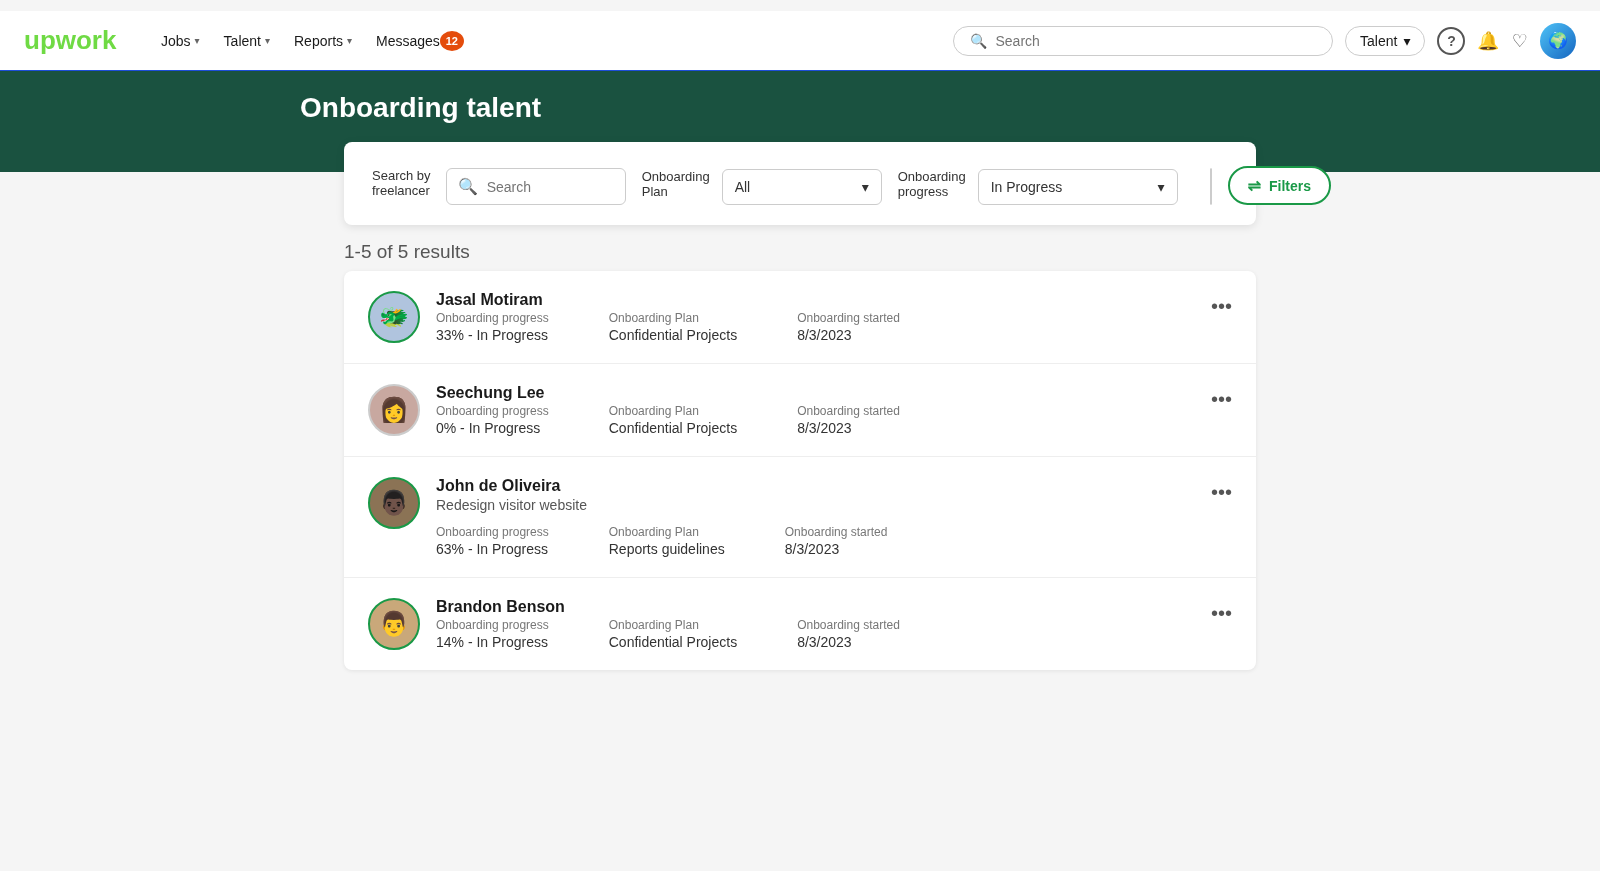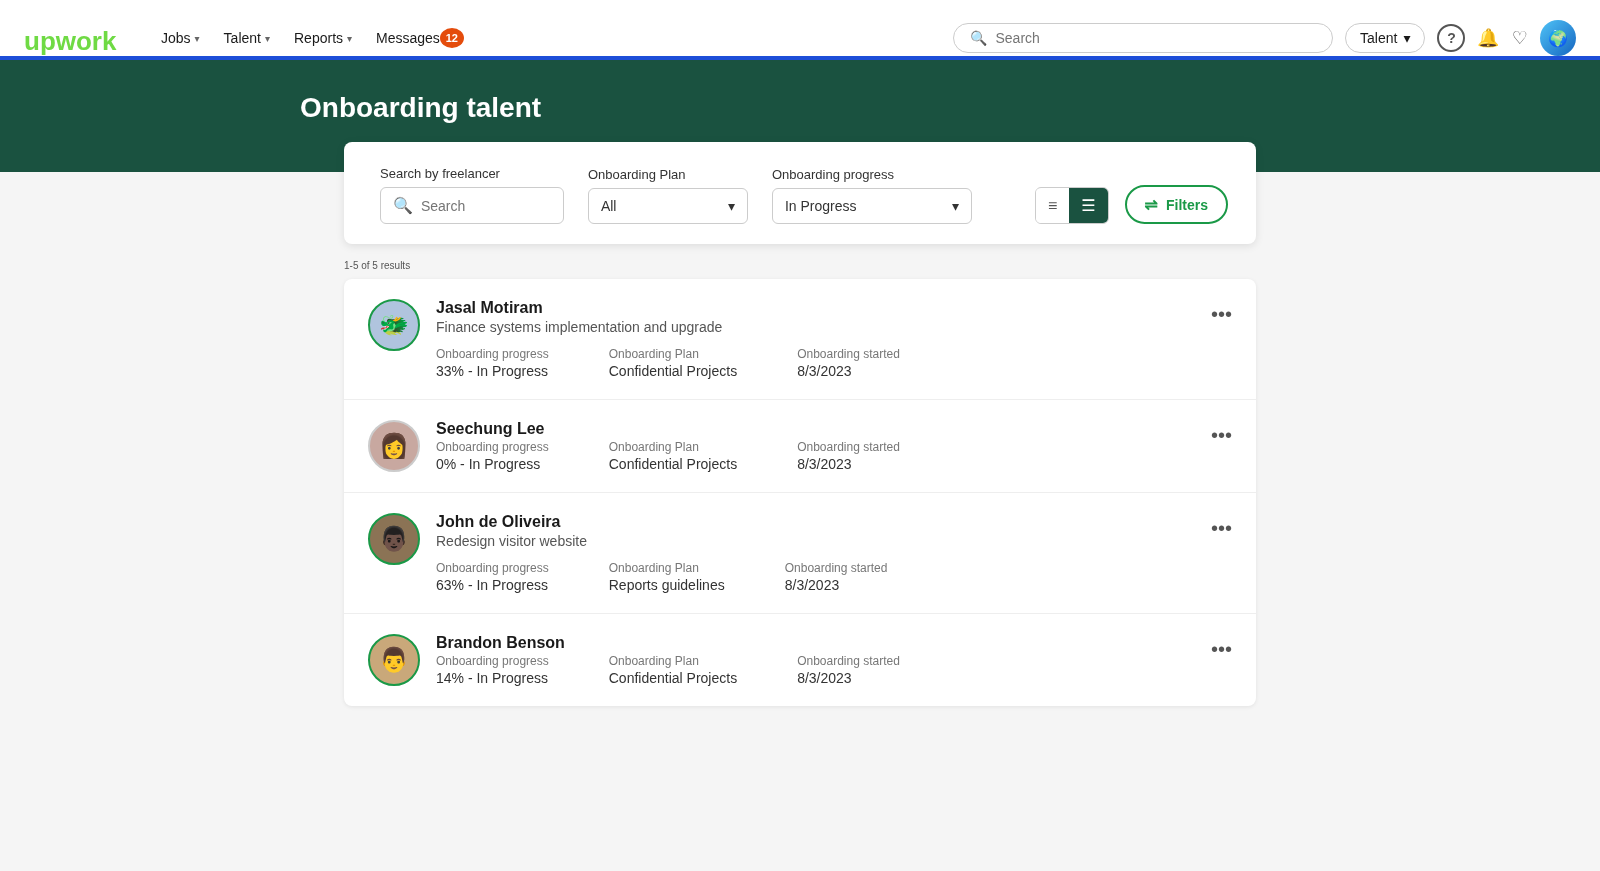--- a/index.html
+++ b/index.html
@@ -1,22 +1,22 @@
 <!DOCTYPE html>
 <html><head>
   <meta charset="utf-8">
   <style>
     * { box-sizing: border-box; margin: 0; padding: 0; }
     body { font-family: -apple-system, BlinkMacSystemFont, 'Segoe UI', sans-serif; background: #f5f5f5; }
 
     
     .navbar {
-      display: flex; align-items: flex-end; background: #fff;
-      padding: 0 24px; height: 60px; border-bottom: 4px solid #1d4ed8;
-      position: sticky; top: 0; z-index: 100;
+      display: flex; align-items: center; background: #fff;
+      padding: 0 24px; height: 60px; border-bottom: 1px solid #1d4ed8;
+      position: sticky; top: 11px; z-index: 100;
     }
     .nav-logo { margin-right: 32px; }
     .nav-logo svg { display: block; }
     .nav-links { display: flex; align-items: center; gap: 4px; }
     .nav-link {
       display: flex; align-items: center; gap: 4px;
       padding: 8px 10px; font-size: 14px; font-weight: 500;
       color: #1a1a1a; cursor: pointer; border-radius: 4px;
       text-decoration: none;
     }
@@ -49,21 +49,21 @@
     
     .main { max-width: 960px; margin: -30px auto 0; padding: 0 24px 40px; }
 
     
     .filter-card {
       background: #fff; border-radius: 8px;
       box-shadow: 0 2px 8px rgba(0,0,0,0.1);
       padding: 24px 28px 20px;
     }
     .filter-row { display: flex; align-items: flex-end; gap: 16px; }
-    .filter-group { display: flex; flex-direction: column; gap: 6px; margin-left: 8px; }
+    .filter-group { display: flex; flex-direction: row; gap: 12px; }
     .filter-group label { font-size: 13px; color: #333; font-weight: 500; }
     .filter-search-input {
       display: flex; align-items: center; border: 1px solid #ccc;
       border-radius: 6px; padding: 8px 12px; gap: 8px; min-width: 180px;
     }
     .filter-search-input input { border: none; outline: none; font-size: 14px; color: #333; width: 130px; }
     .filter-select {
       display: flex; align-items: center; justify-content: space-between;
       border: 1px solid #ccc; border-radius: 6px; padding: 9px 12px;
       min-width: 160px; cursor: pointer; font-size: 14px; color: #333;
@@ -77,21 +77,21 @@
     }
     .view-btn.active { background: #1a5240; color: #fff; }
     .filters-btn {
       display: flex; align-items: center; gap: 8px;
       border: 2px solid #1a9947; border-radius: 24px; padding: 8px 18px;
       background: #fff; color: #1a9947; font-size: 14px; font-weight: 600;
       cursor: pointer;
     }
 
     
-    .results-count { font-size: 10px; color: #555; padding: 16px 0 8px; }
+    .results-count { font-size: 19px; color: #555; padding: 16px 0 8px; }
 
     
     .results-table { background: #fff; border-radius: 8px; box-shadow: 0 1px 4px rgba(0,0,0,0.08); overflow: hidden; }
     .result-row {
       display: flex; align-items: flex-start;
       padding: 20px 24px; border-bottom: 1px solid #eee;
       position: relative;
     }
     .result-row:last-child { border-bottom: none; }
     .avatar-img {
@@ -217,21 +217,20 @@
   </div>
 
   <div class="results-count">1-5 of 5 results</div>
 
   <div class="results-table">
 
     <div class="result-row">
       <div class="avatar-img green-border" style="background:#b0c4de;font-size:24px;">🐲</div>
       <div class="freelancer-info">
         <div class="freelancer-name">Jasal Motiram</div>
-        <div class="freelancer-title">Finance systems implementation and upgrade</div>
         <div class="meta-row">
           <div class="meta-col">
             <div class="meta-label">Onboarding progress</div>
             <div class="meta-value">33% - In Progress</div>
           </div>
           <div class="meta-col">
             <div class="meta-label">Onboarding Plan</div>
             <div class="meta-value">Confidential Projects</div>
           </div>
           <div class="meta-col">

